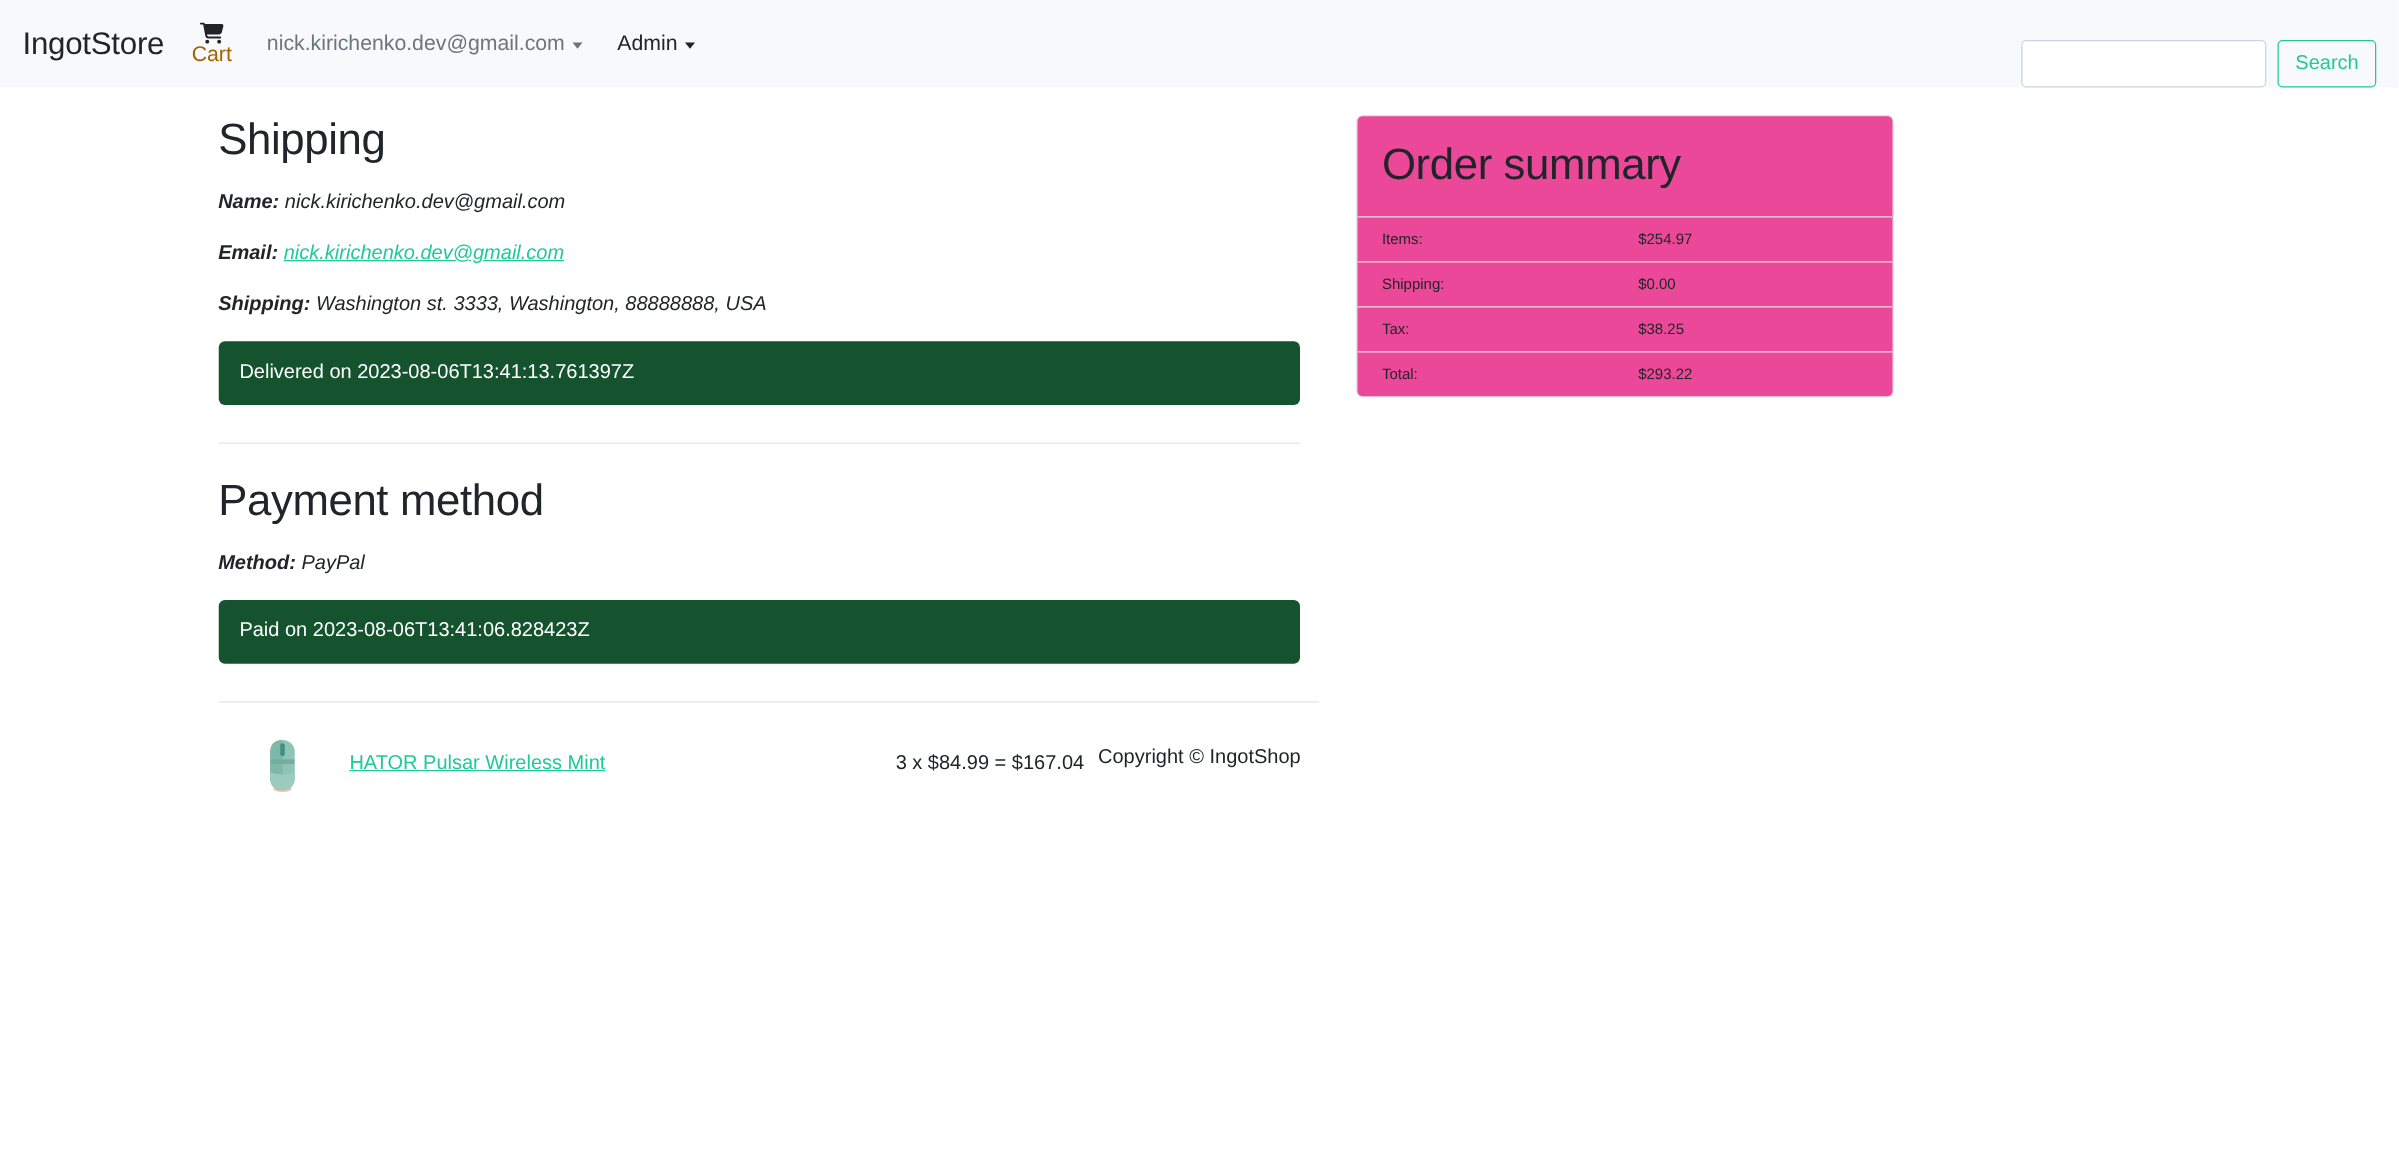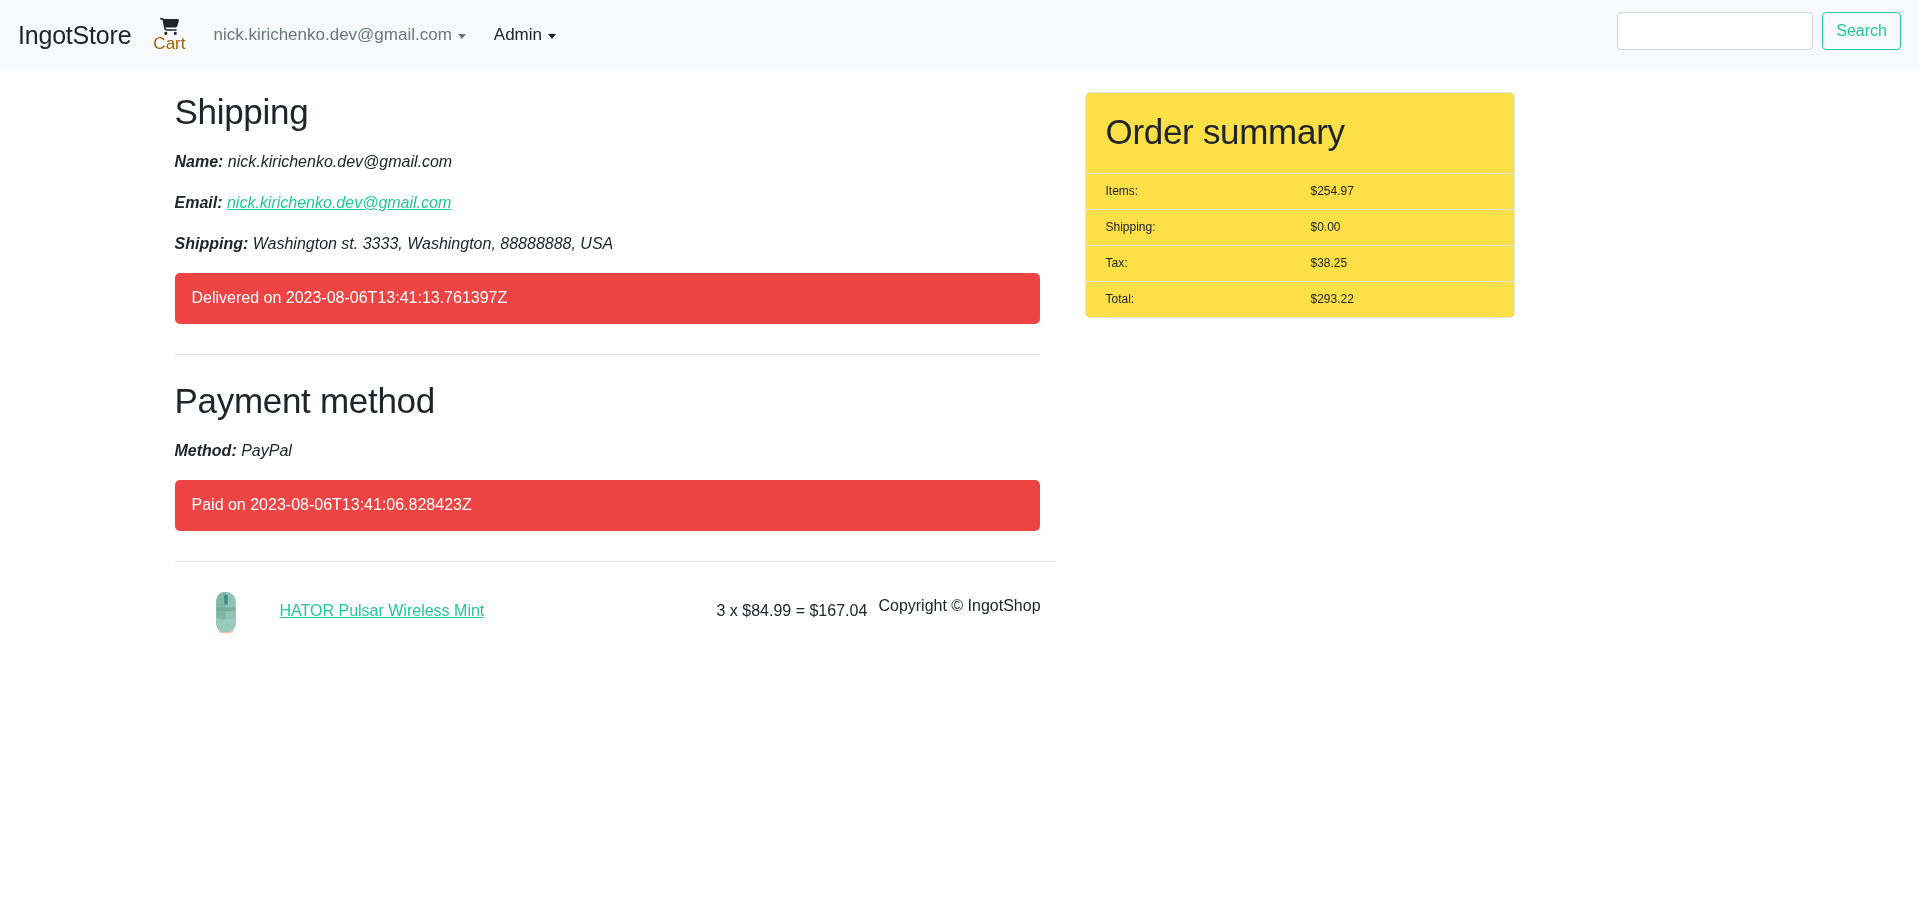--- a/index.html
+++ b/index.html
@@ -46,24 +46,24 @@
     display: inline-block;
     width: 0; height: 0;
     margin-left: 6px;
     border-left: 4.5px solid transparent;
     border-right: 4.5px solid transparent;
     border-top: 5px solid currentColor;
     position: relative; top: 1px;
   }
   .search-wrap {
     position: absolute;
-    right: 18px; top: 12px;
+    right: 18px; top: 0;
     height: 70px;
     display: flex;
-    align-items: flex-start;
+    align-items: flex-end;
     gap: 9px;
   }
   .search-input {
     width: 196px;
     height: 38px;
     border: 1px solid #ced4da;
     border-radius: 4px;
     background: #ffffff;
     padding: 0 11px;
     font-size: 16px;
@@ -115,21 +115,21 @@
     color: #212529;
     line-height: 1.5;
     font-style: italic;
   }
   p.line strong { font-weight: 700; }
   a.mail {
     color: #20c997;
     text-decoration: underline;
   }
   .alert {
-    background: #ef4444;
+    background: #14532d;
     color: #ffffff;
     border-radius: 5px;
     padding: 15px 17px;
     font-size: 16px;
     margin: 9px 0 0 0;
     line-height: 1.3;
   }
   hr.sep {
     border: 0;
     border-top: 1px solid #e3e5e8;
@@ -157,21 +157,21 @@
     text-decoration: underline;
     font-size: 16px;
     margin-top: 40px;
   }
   .item-qty { font-size: 16px; color: #212529; }
 
   
   .card {
     border: 1px solid #dee2e6;
     border-radius: 5px;
-    background: #fde047;
+    background: #ec4899;
     overflow: hidden;
   }
   .card-head {
     padding: 19px 20px 21px 20px;
   }
   .card-head h2 {
     font-size: 35px;
     font-weight: 400;
     margin: 0;
     color: #212529;

